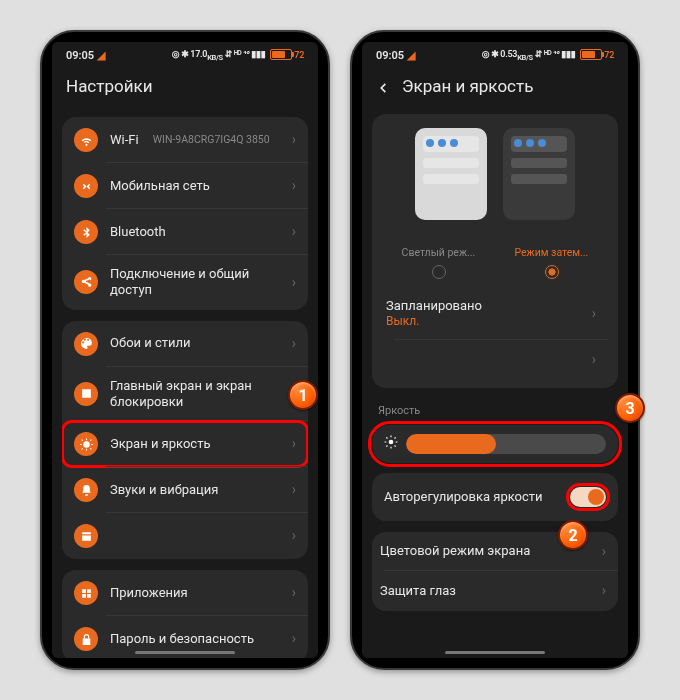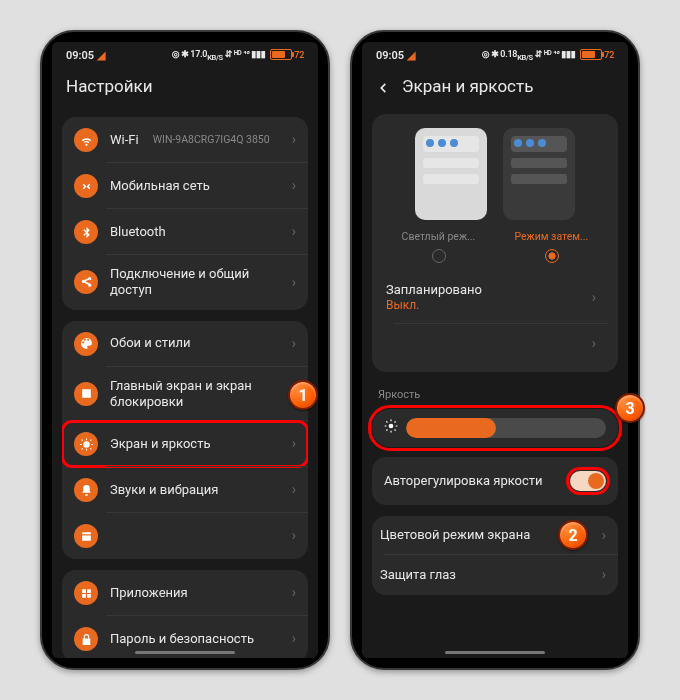--- a/index.html
+++ b/index.html
@@ -52,21 +52,21 @@
   .mode-wrap{background:var(--card);border-radius:14px;margin:8px 0;padding:14px 10px 8px}
   .previews{display:flex;gap:16px;justify-content:center}
   .preview{width:72px;height:92px;border-radius:10px;display:flex;flex-direction:column;align-items:center;padding:8px 8px}
   .preview.light{background:#d9d9d9}
   .preview.dark{background:#3a3a3a}
   .pv-top{width:100%;height:16px;border-radius:4px;display:flex;gap:4px;padding:3px;background:rgba(255,255,255,.35)}
   .preview.dark .pv-top{background:#555}
   .dot-s{width:8px;height:8px;border-radius:50%;background:#4a8cd6}
   .pv-line{width:100%;height:10px;background:rgba(255,255,255,.35);border-radius:3px;margin-top:6px}
   .preview.dark .pv-line{background:#555}
-  .mode-labels{display:flex;justify-content:space-around;margin-top:10px;font-size:10.5px}
+  .mode-labels{display:flex;justify-content:space-around;margin-top:26px;font-size:10.5px}
   .mode-labels span:first-child{color:var(--text-dim)}
   .mode-labels span:last-child{color:var(--orange)}
   .mode-radios{display:flex;justify-content:space-around;margin-top:6px}
   .radio{width:14px;height:14px;border-radius:50%;border:1.5px solid #666}
   .radio.on{border-color:var(--orange);background:radial-gradient(circle,var(--orange) 0 40%,transparent 45%)}
   .section-label{color:var(--text-dim);font-size:11px;padding:8px 6px 2px}
   .slider-wrap{background:var(--card);border-radius:18px;margin:6px 0;padding:9px 12px;display:flex;align-items:center;gap:8px}
   .slider-wrap .sun svg{width:14px;height:14px;fill:#fff}
   .slider-track{flex:1;height:20px;background:#4a4a4a;border-radius:12px;position:relative;overflow:hidden}
   .slider-fill{position:absolute;left:0;top:0;bottom:0;width:45%;background:var(--orange);border-radius:12px}
@@ -210,21 +210,21 @@
   </div>
   <div class="badge" style="left:288px;top:380px">
       <span>1</span>
     </div>
 
   <div class="phone right">
     <div class="screen">
       <div class="status">
         <span><span>09:05</span> <span class="orange">◢</span></span>
         <span class="icons">
-          <span>◎ ✱ <span>0.18</span><sub>KB/S</sub> ⇵ ᴴᴰ ⁴⁶ ▮▮▮</span>
+          <span>◎ ✱ <span>0.53</span><sub>KB/S</sub> ⇵ ᴴᴰ ⁴⁶ ▮▮▮</span>
           <span class="batt">
               <i></i>
             </span>
           <span class="orange">72</span>
         </span>
       </div>
       <div class="hdr">
         <span class="back-arr"><svg viewBox="0 0 24 24">
               <path d="M15 4l-8 8 8 8 2-2-6-6 6-6-2-2z"></path>
             </svg></span>

